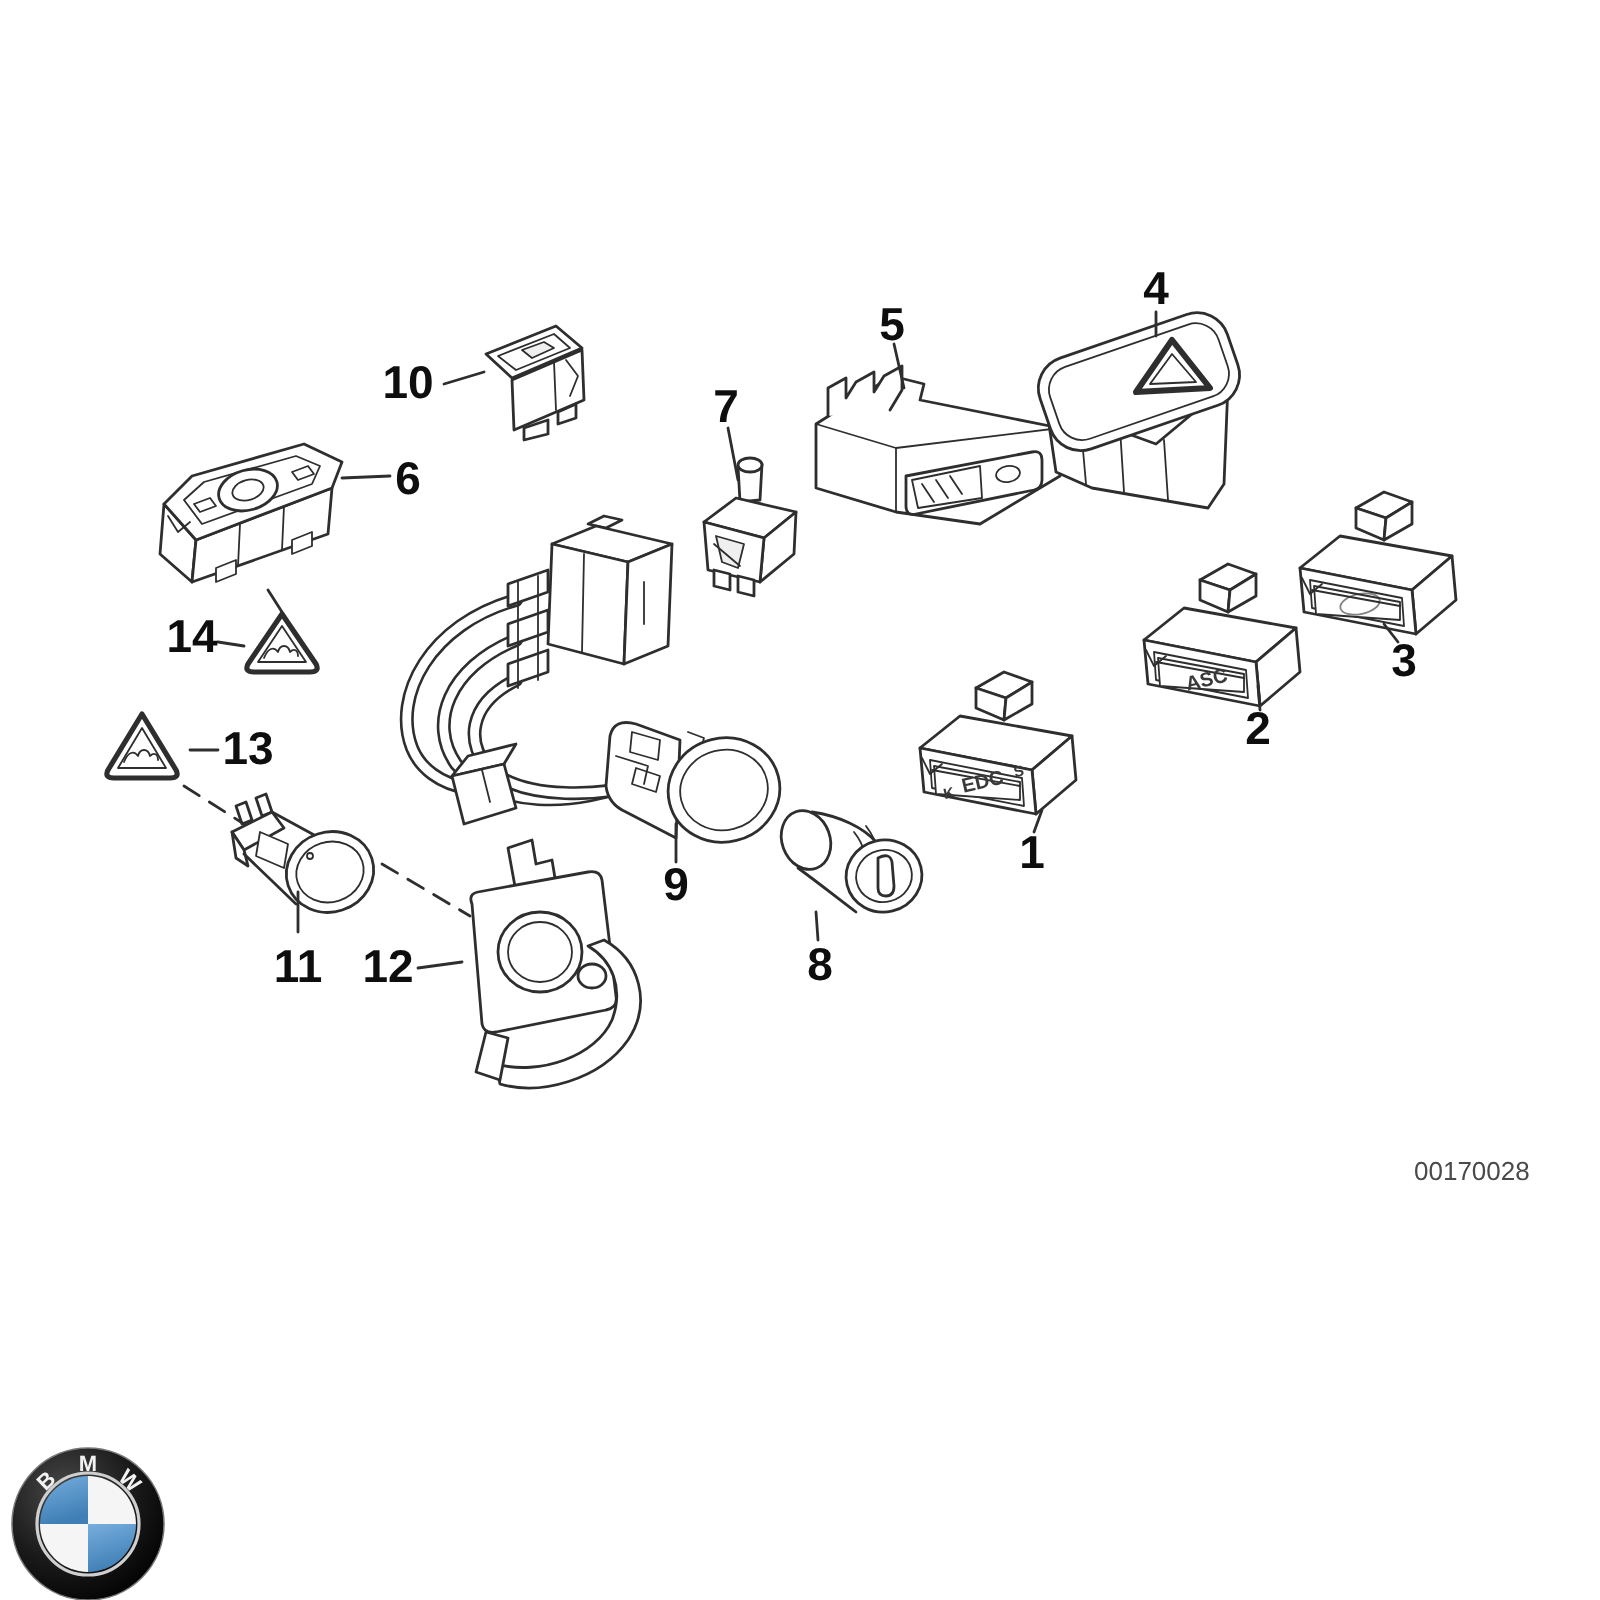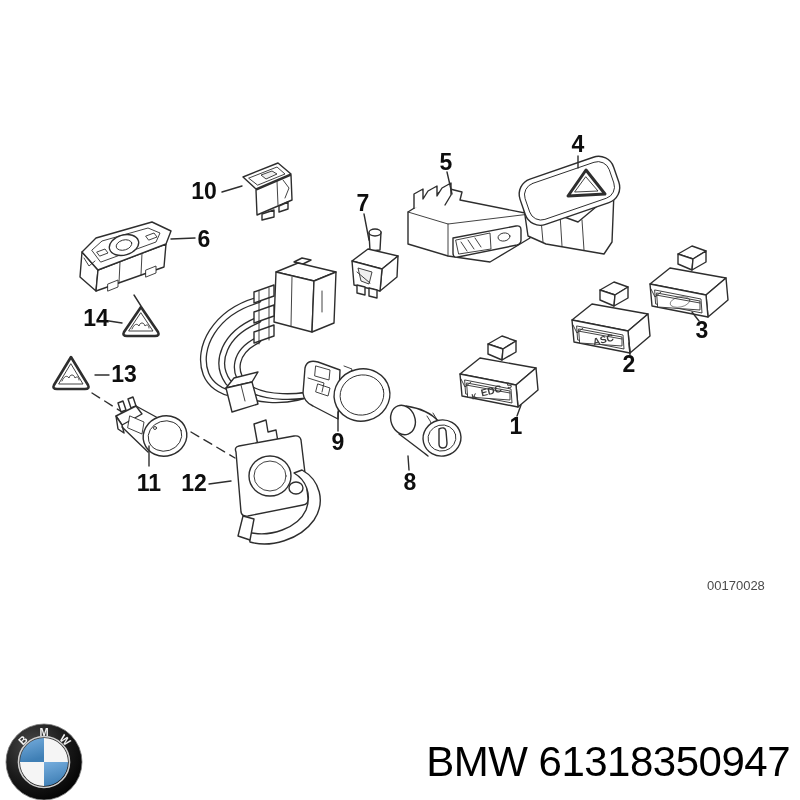--- a/index.html
+++ b/index.html
@@ -272,15 +272,14 @@
   <path d="M40,40 L64,40 A24,24 0 0 0 40,16 Z" fill="#f5f5f5"></path>
   <path d="M40,40 L16,40 A24,24 0 0 0 40,64 Z" fill="#f5f5f5"></path>
   <path d="M40,40 L40,64 A24,24 0 0 0 64,40 Z" fill="url(#blueGrad)"></path>
   <g fill="#f2f2f2" font-family="Liberation Sans, sans-serif" font-size="11" font-weight="bold" text-anchor="middle">
     <text x="40" y="13.5" transform="rotate(-44 40 40)">B</text>
     <text x="40" y="13.5">M</text>
     <text x="40" y="13.5" transform="rotate(44 40 40)">W</text>
   </g>
 </svg>
 
-<div class="part-title"><span>BMW</span> <span>61318350947</span></div>
 
 </div>
 
 </body></html>

